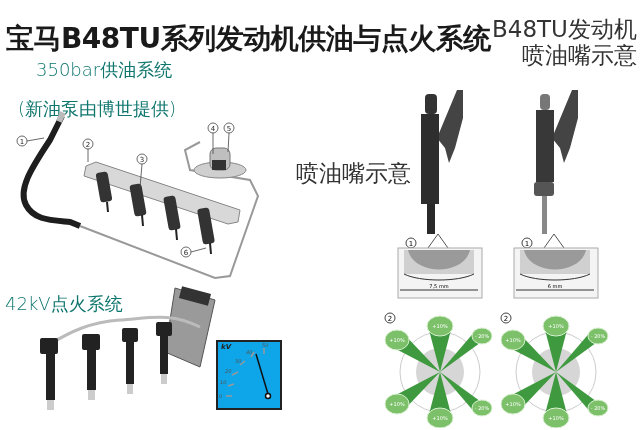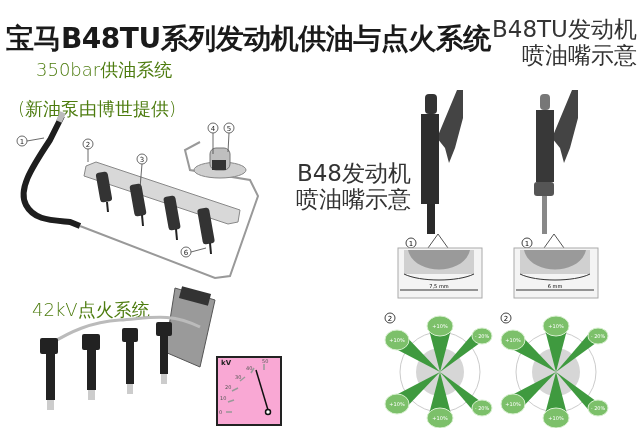--- a/index.html
+++ b/index.html
@@ -1,20 +1,20 @@
 <!DOCTYPE html>
 <html><head>
 <meta charset="utf-8">
 <style>
   html, body { margin:0; padding:0; }
   body { width:640px; height:430px; background:#ffffff; position:relative; overflow:hidden;
          font-family:"DejaVu Sans","Liberation Sans",sans-serif; color:#222; }
   .abs { position:absolute; }
   .title { left:6px; top:20px; font-size:28px; font-weight:bold; color:#1a1a1a; letter-spacing:-0.5px; white-space:nowrap; }
-  .sub { font-size:18px; color:#4d7c0f; white-space:nowrap; font-weight:300; }
+  .sub { font-size:18px; color:#0f766e; white-space:nowrap; font-weight:300; }
   .label { font-size:23px; color:#333; white-space:nowrap; text-align:right; line-height:26px; }
   svg { position:absolute; }
 </style>
 </head>
 <body>
 
 <div class="abs title">宝马B48TU系列发动机供油与点火系统</div>
 
 <div class="abs sub" style="left:36px;top:58px;">350bar供油系统</div>
 <div class="abs sub" style="left:18px;top:97px;">(新油泵由博世提供)</div>
@@ -64,21 +64,21 @@
   <g stroke="#444" stroke-width="0.8">
     <line x1="27" y1="31" x2="44" y2="28"></line>
     <line x1="88" y1="39" x2="88" y2="52"></line>
     <line x1="142" y1="54" x2="140" y2="78"></line>
     <line x1="213" y1="23" x2="213" y2="44"></line>
     <line x1="229" y1="23" x2="228" y2="42"></line>
     <line x1="191" y1="142" x2="206" y2="138"></line>
   </g>
 </svg>
 
-<div class="abs sub" style="left:32px;top:292px;margin-top:6px;">42kV点火系统</div>
+<div class="abs sub" style="left:5px;top:292px;">42kV点火系统</div>
 <svg style="left:30px;top:282px" width="200" height="145" viewBox="0 0 200 145">
 
   <polygon points="145,6 185,18 170,85 135,70" fill="#9a9a9a" stroke="#555"></polygon>
   <rect x="150" y="8" width="30" height="12" fill="#333" transform="rotate(15 165 14)"></rect>
 
   <path d="M20 62 C40 50 60 40 90 38 C120 36 140 30 170 45" stroke="#bbb" stroke-width="3" fill="none"></path>
 
   <g fill="#222">
     <rect x="10" y="56" width="18" height="16" rx="2"></rect>
     <rect x="16" y="70" width="9" height="48"></rect>
@@ -90,21 +90,21 @@
     <rect x="130" y="52" width="8" height="40"></rect>
   </g>
   <g fill="#ccc">
     <rect x="17" y="118" width="7" height="10"></rect>
     <rect x="58" y="108" width="7" height="10"></rect>
     <rect x="97" y="102" width="6" height="10"></rect>
     <rect x="131" y="92" width="6" height="10"></rect>
   </g>
 </svg>
 
-<div class="abs" style="left:216px;top:356px;width:62px;height:66px;border:2px solid #222;background:#f9a8d4;">
+<div class="abs" style="left:216px;top:340px;width:62px;height:66px;border:2px solid #222;background:#0ea5e9;font-style:italic;">
   <span class="abs" style="left:3px;top:1px;font-size:7px;font-weight:bold;">kV</span>
   <svg width="62" height="66" viewBox="0 0 62 66" style="left:0;top:0">
     <g stroke="#999" stroke-width="1.5">
       <line x1="8" y1="54" x2="14" y2="54"></line>
       <line x1="10" y1="44" x2="16" y2="42"></line>
       <line x1="14" y1="33" x2="20" y2="30"></line>
       <line x1="22" y1="23" x2="27" y2="19"></line>
       <line x1="33" y1="15" x2="36" y2="10"></line>
       <line x1="46" y1="12" x2="46" y2="6"></line>
     </g>
@@ -115,21 +115,20 @@
       <text x="17" y="21">30</text>
       <text x="28" y="12">40</text>
       <text x="44" y="5">50</text>
     </g>
     <line x1="38" y1="12" x2="50" y2="52" stroke="#111" stroke-width="1.5"></line>
     <circle cx="50" cy="54" r="2.5" fill="#fff" stroke="#111" stroke-width="1.5"></circle>
   </svg>
 </div>
 
 <div class="abs label" style="left:296px;top:160px;">
-  <div>B48发动机</div>
   <div>喷油嘴示意</div>
 </div>
 
 <div class="abs label" style="left:492px;top:16px;">
   <div>B48TU发动机</div>
   <div>喷油嘴示意</div>
 </div>
 
 <svg style="left:415px;top:88px" width="60" height="150" viewBox="0 0 60 150">
   <path d="M42 2 L48 2 L48 30 L40 60 L34 75 L30 60 L22 50 Z" fill="#444"></path>

